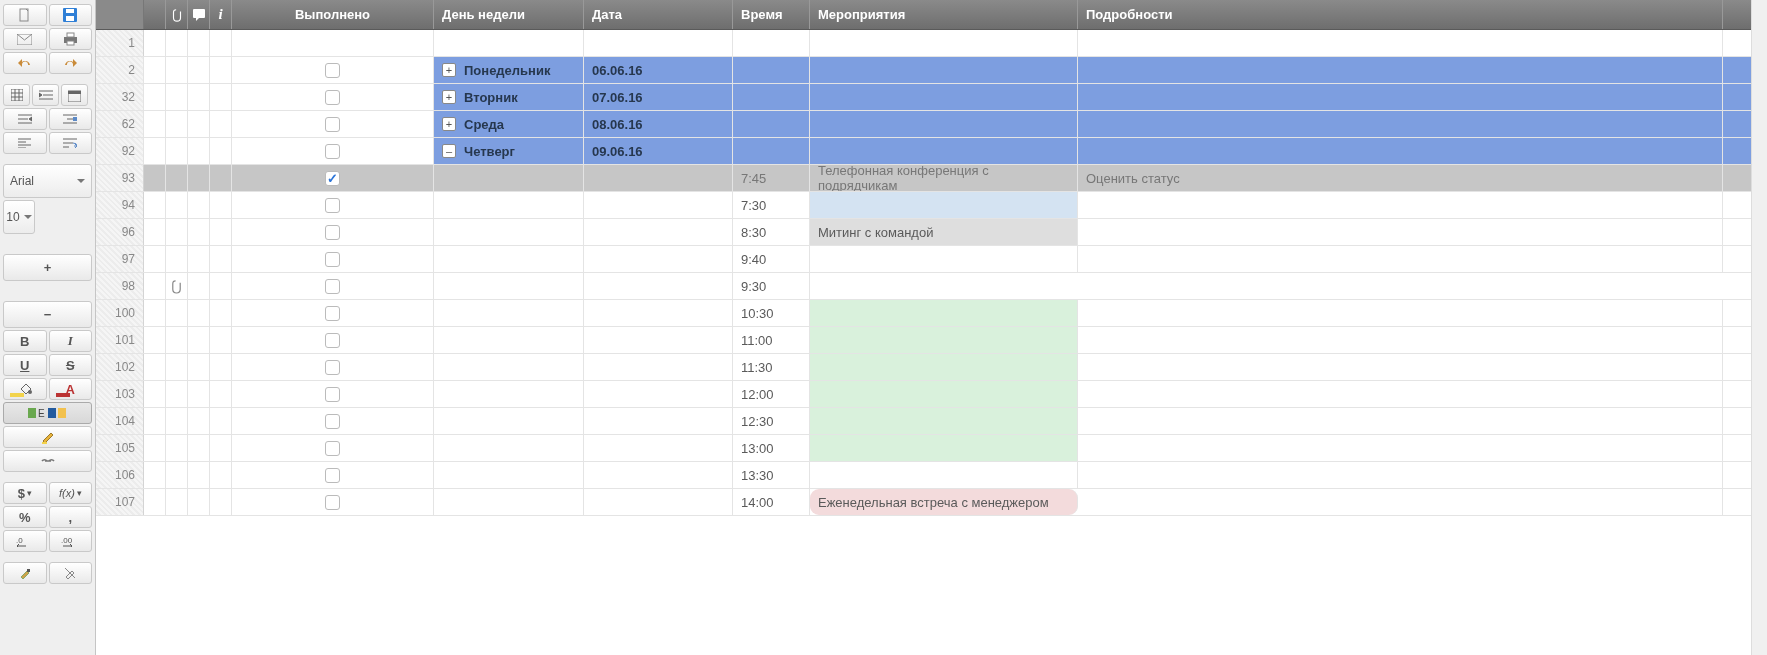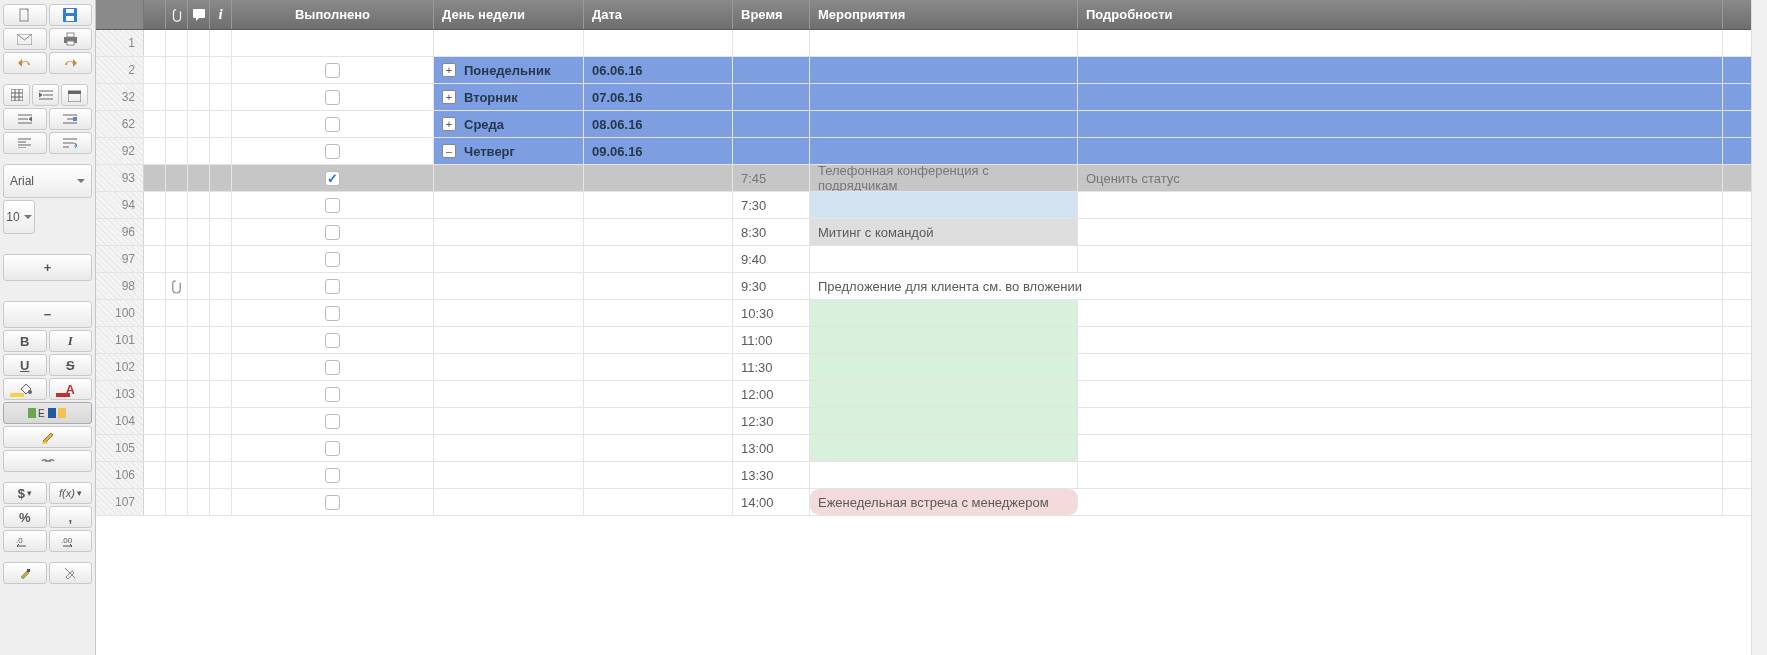--- a/index.html
+++ b/index.html
@@ -555,21 +555,20 @@
             </svg>
           </div>
           <div class="cell small"></div>
           <div class="cell small"></div>
           <div class="cell col-done">
             <div class="chk"></div>
           </div>
           <div class="cell col-day"></div>
           <div class="cell col-date"></div>
           <div class="cell col-time">9:30</div>
-          <div class="cell col-detail">Предложение для клиента см. во вложении</div>
           <div class="cell col-tail"></div>
         </div>
         <div class="row">
           <div class="cell rownum">100</div>
           <div class="cell small"></div>
           <div class="cell small"></div>
           <div class="cell small"></div>
           <div class="cell small"></div>
           <div class="cell col-done">
             <div class="chk"></div>

